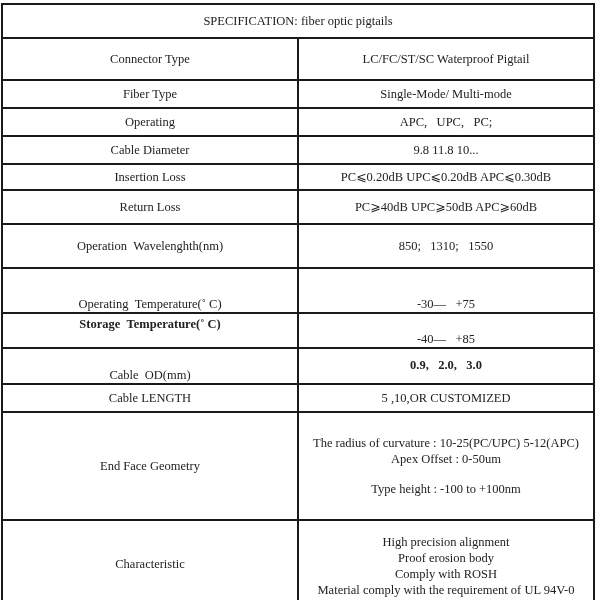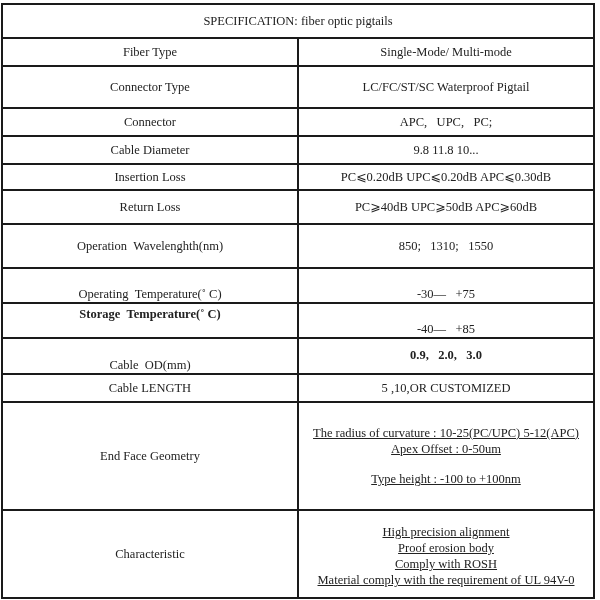--- a/index.html
+++ b/index.html
@@ -4,62 +4,62 @@
 <style>
   html, body { margin:0; padding:0; background:#ffffff; }
   body { width:600px; height:600px; position:relative; overflow:hidden;
          font-family: "Liberation Serif", "DejaVu Serif", serif; color:#222; }
   .spec-table { position:absolute; left:1px; top:3px; width:594px;
          border-collapse:collapse; table-layout:fixed; }
   .spec-table td { border:2px solid #1a1a1a; text-align:center; vertical-align:middle;
          font-size:12.5px; padding:0 4px; line-height:16px; white-space:nowrap; }
   .spec-table td.label { width:226px; }
   .title-cell { height:32px; font-size:13px; }
-  .multi div { line-height:16px;text-decoration:underline; }
+  .multi div { line-height:16px; }
   .gap { height:14px; }
   .va-bottom { vertical-align:bottom !important; padding-bottom:0 !important; }
   .va-top { vertical-align:top !important; padding-top:2px !important;font-weight:bold; }
 </style>
 </head>
 <body>
 
 <table class="spec-table">
   <tbody>
       <tr>
     <td class="title-cell" colspan="2">SPECIFICATION: fiber optic pigtails</td>
   </tr>
-  <tr style="height:28px">
-    <td class="label">Fiber Type</td>
-    <td>Single-Mode/ Multi-mode</td>
-  </tr>
   <tr style="height:42px">
     <td class="label">Connector Type</td>
     <td>LC/FC/ST/SC Waterproof Pigtail</td>
   </tr>
   <tr style="height:28px">
-    <td class="label">Connector</td>
+    <td class="label">Fiber Type</td>
+    <td>Single-Mode/ Multi-mode</td>
+  </tr>
+  <tr style="height:28px">
+    <td class="label">Operating</td>
     <td>APC,&nbsp;&nbsp;&nbsp;UPC,&nbsp;&nbsp;&nbsp;PC;</td>
   </tr>
   <tr style="height:28px">
     <td class="label">Cable Diameter</td>
     <td>9.8 11.8 10...</td>
   </tr>
   <tr style="height:26px">
     <td class="label">Insertion Loss</td>
     <td>PC⩽0.20dB UPC⩽0.20dB APC⩽0.30dB</td>
   </tr>
   <tr style="height:34px">
     <td class="label">Return Loss</td>
     <td>PC⩾40dB UPC⩾50dB APC⩾60dB</td>
   </tr>
   <tr style="height:44px">
     <td class="label">Operation&nbsp;&nbsp;Wavelenghth(nm)</td>
     <td>850;&nbsp;&nbsp;&nbsp;1310;&nbsp;&nbsp;&nbsp;1550</td>
   </tr>
-  <tr style="height:35px">
+  <tr style="height:45px">
     <td class="label va-bottom">Operating&nbsp;&nbsp;Temperature(˚ C)</td>
     <td class="va-bottom">-30—&nbsp;&nbsp;&nbsp;+75</td>
   </tr>
   <tr style="height:35px">
     <td class="label va-top">Storage&nbsp;&nbsp;Temperature(˚ C)</td>
     <td class="va-bottom">-40—&nbsp;&nbsp;&nbsp;+85</td>
   </tr>
   <tr style="height:36px">
     <td class="label va-bottom">Cable&nbsp;&nbsp;OD(mm)</td>
     <td class="va-top" style="padding-top:8px !important">0.9,&nbsp;&nbsp;&nbsp;2.0,&nbsp;&nbsp;&nbsp;3.0</td>

